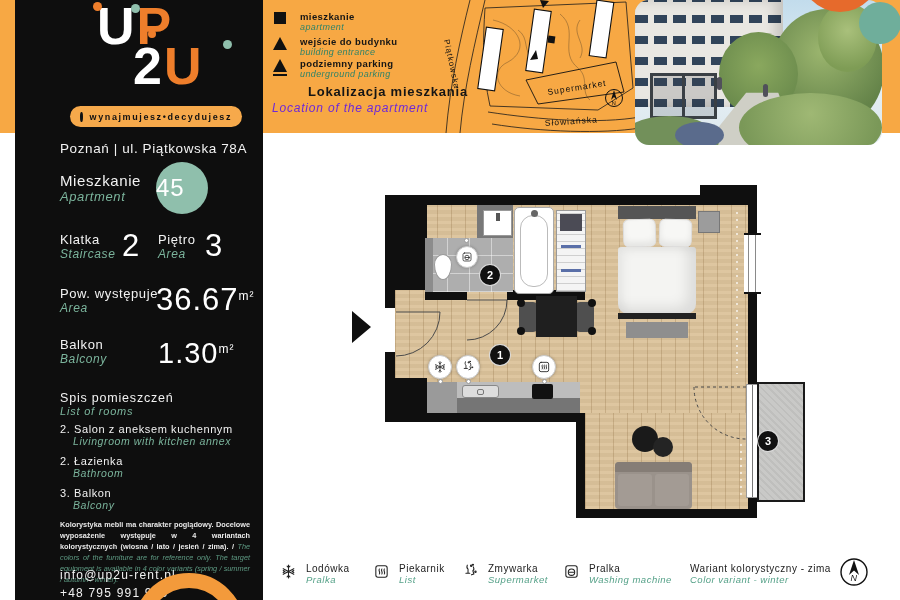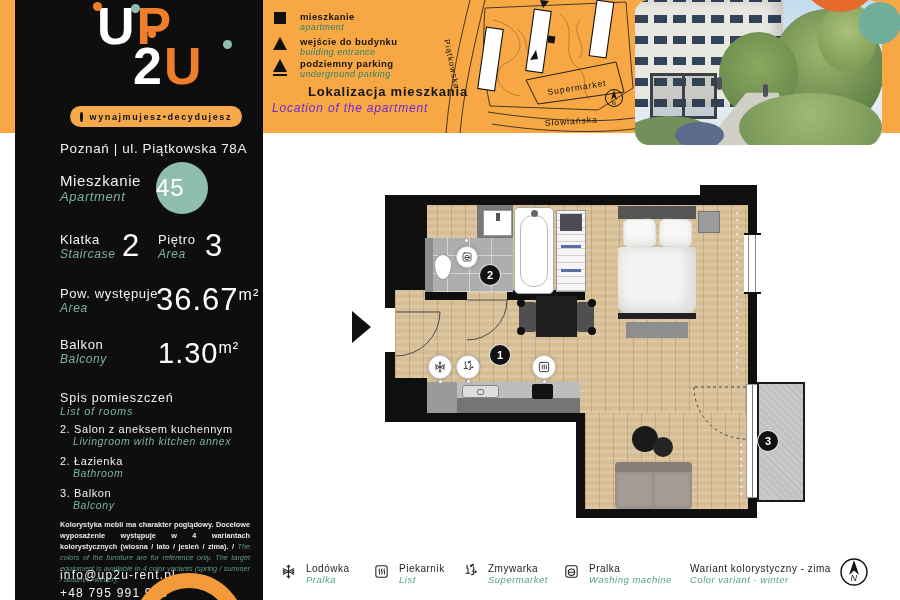--- a/index.html
+++ b/index.html
@@ -48,21 +48,21 @@
   .dot { position:absolute; border-radius:50%; }
   .pill { position:absolute; left:55px; top:106px; width:172px; height:21px; background:#F6A94B; border-radius:11px;
           display:flex; align-items:center; gap:7px; padding:0 10px; }
   .pill .pdot { width:10px; height:10px; border-radius:50%; background:#111; }
   .pill span { font-size:9px; font-weight:bold; color:#111; letter-spacing:1.6px; }
   .addr { position:absolute; left:45px; top:141px; font-size:13.5px; letter-spacing:.6px; color:#F2F2F2; }
 
   .lbl-pl { font-size:13px; color:#F2F2F2; letter-spacing:.6px; }
   .lbl-en { font-size:12px; font-style:italic; color:#7BB49C; letter-spacing:.6px; }
   .bigval { color:#fff; font-weight:normal; }
-  .unit { font-size:16px; vertical-align:10px; color:#fff; }
+  .unit { font-size:12px; vertical-align:10px; color:#fff; }
 
   .apt-circle { position:absolute; left:141px; top:162px; width:52px; height:52px; border-radius:50%;
       background:#8FBFAC; display:flex; align-items:center; justify-content:flex-start; font-size:24px; color:#fff; letter-spacing:1px; }
 
   .rooms-hd-pl { font-size:12.5px; color:#F2F2F2; letter-spacing:.8px; }
   .rooms-hd-en { font-size:11px; font-style:italic; color:#7BB49C; letter-spacing:.8px; }
   .room-pl { font-size:11px; color:#F2F2F2; letter-spacing:.6px; }
   .room-en { font-size:10.5px; font-style:italic; color:#7BB49C; letter-spacing:.6px; margin-left:13px; }
 
   .disc { position:absolute; left:45px; top:520px; width:190px; font-size:7.3px; line-height:1.5; text-align:justify; }

